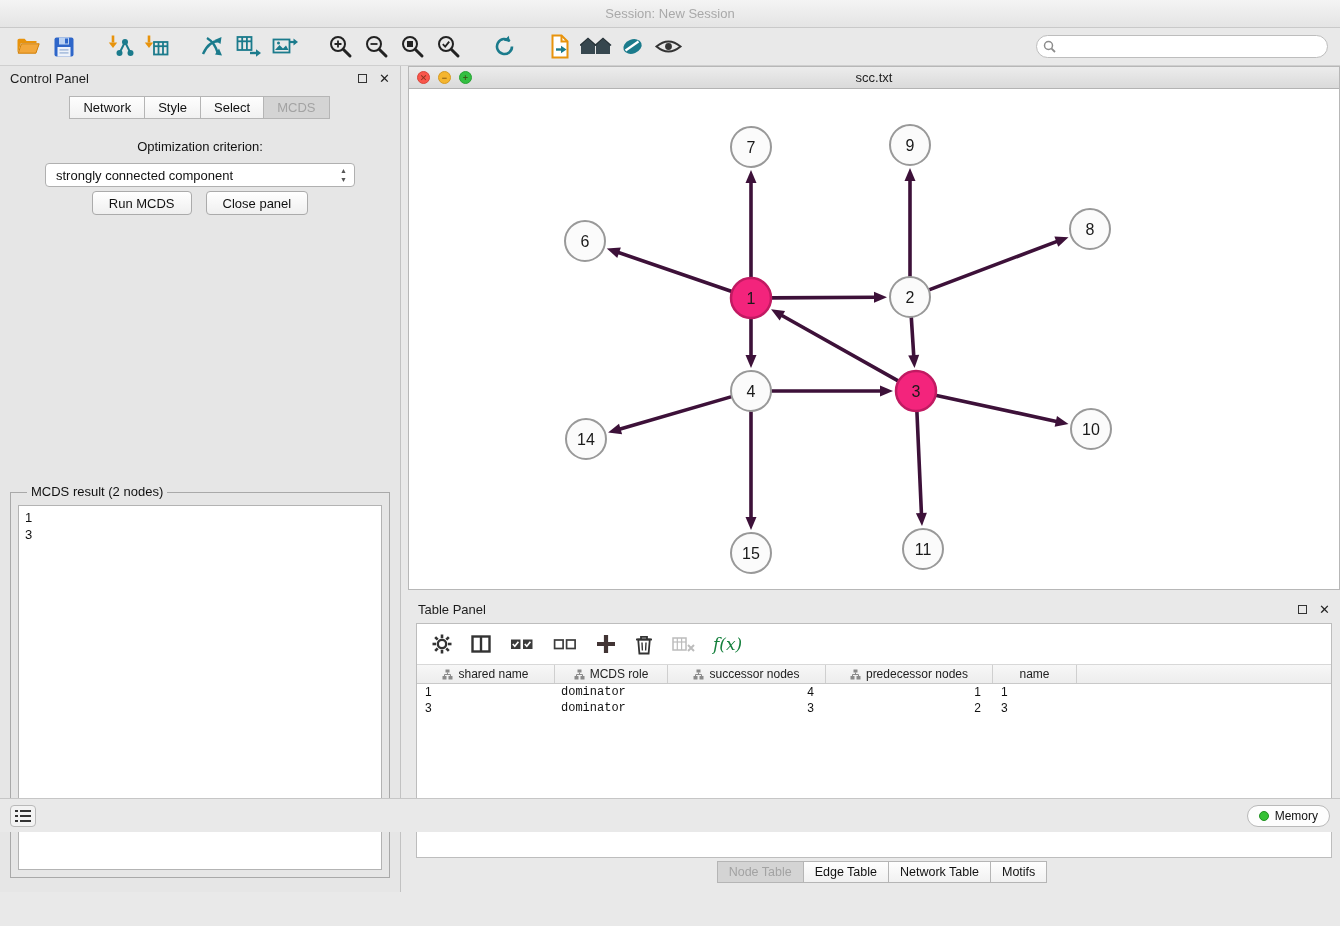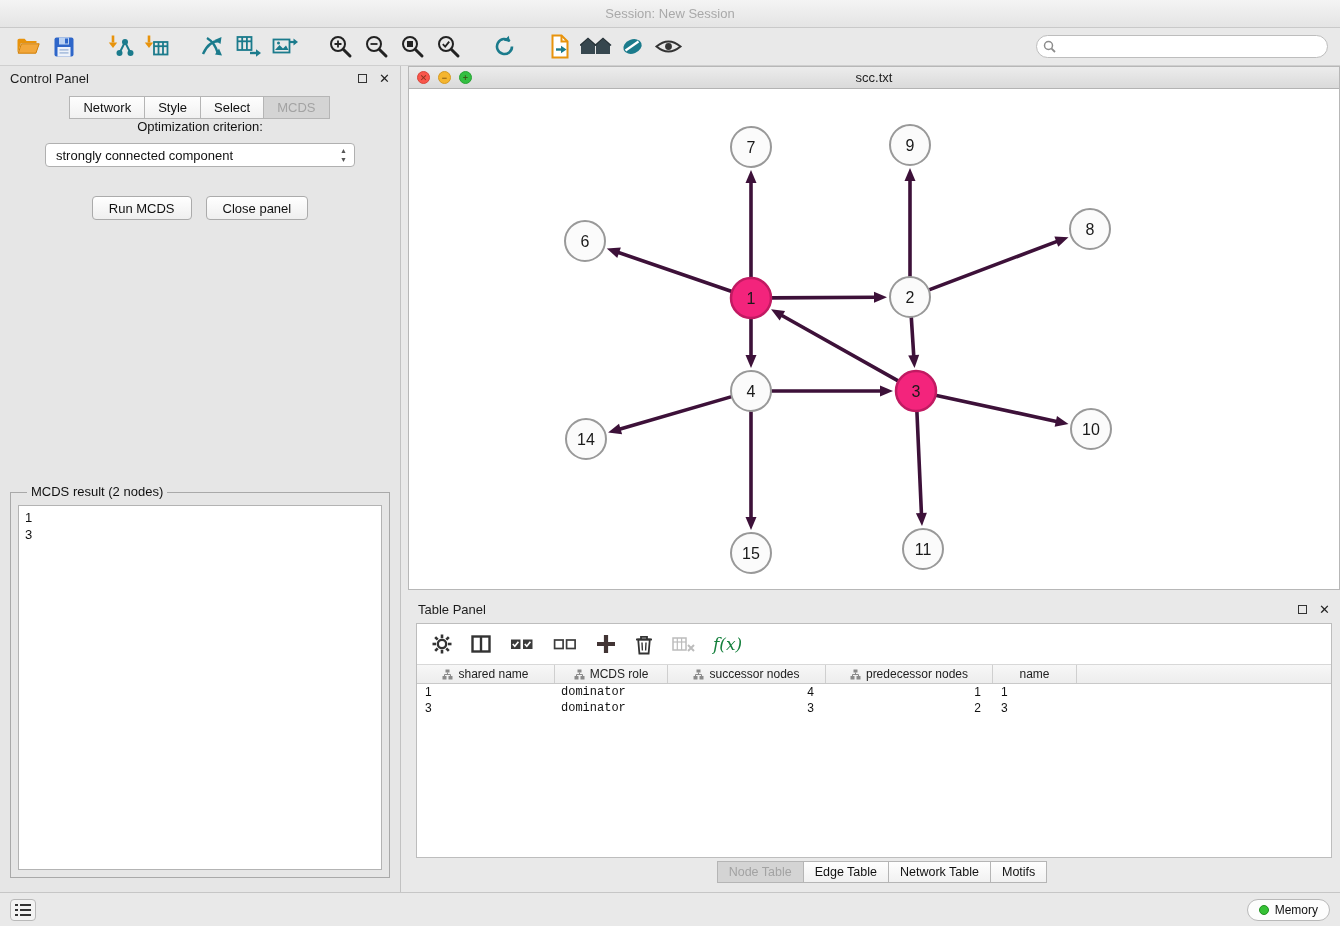--- a/index.html
+++ b/index.html
@@ -1,18 +1,18 @@
 <!DOCTYPE html>
 <html><head>
 <meta charset="utf-8">
 <style>
   * { margin:0; padding:0; box-sizing:border-box; }
   html,body { width:1340px; height:926px; overflow:hidden;
     font-family:"Liberation Sans","DejaVu Sans",sans-serif; background:#e9e9e9; }
-  .app { position:relative; width:1340px; height:926px; background:#e9e9e9; }
+  .app { position:relative; width:1340px; height:832px; background:#e9e9e9; }
 
   
   .titlebar { position:absolute; top:0; left:0; right:0; height:28px;
     background:linear-gradient(#f4f4f4,#e4e4e4); border-bottom:1px solid #c9c9c9;
     display:flex; align-items:center; justify-content:center;
     font-size:13px; color:#a9a9a9; }
 
   
   .toolbar { position:absolute; top:28px; left:0; right:0; height:38px;
     display:flex; align-items:center; gap:4px; padding:0 12px;
@@ -33,27 +33,27 @@
   .float-box { width:9px; height:9px; border:1.5px solid #333; display:inline-block; }
   .close-x { font-size:13px; font-weight:bold; color:#222; line-height:1; }
 
   
   .control-panel { position:absolute; top:66px; left:0; width:401px; height:826px;
     background:#e6e6e6; border-right:1px solid #c2c2c2; }
   .cp-tabs { display:flex; justify-content:center; margin-top:6px; }
   .tab { border:1px solid #b5b5b5; background:linear-gradient(#fefefe,#f1f1f1);
     font-size:13px; color:#111; padding:3px 13px; margin-left:-1px; cursor:default; }
   .tab.selected { background:#d4d4d4; color:#a3a3a3; }
-  .opt-label { text-align:center; font-size:13px; color:#111; }
+  .opt-label { text-align:center; font-size:13px; color:#111; margin-top:20px; }
   .dropdown { position:relative; margin:9px auto 0; width:310px; height:24px;
     background:#fff; border:1px solid #b0b0b0; border-radius:4px;
     display:flex; align-items:center; padding:0 26px 0 10px; font-size:13px; color:#111; }
   .dd-arrows { position:absolute; right:7px; top:2px; display:flex; flex-direction:column;
     line-height:9px; font-size:7px; color:#555; }
-  .btn-row { display:flex; justify-content:center; gap:14px; margin-top:29px; }
+  .btn-row { display:flex; justify-content:center; gap:14px; margin-top:4px; }
   .btn { height:24px; padding:0 16px; border:1px solid #ababab; border-radius:4px;
     background:linear-gradient(#ffffff,#efefef); font-size:13px; color:#111;
     display:flex; align-items:center; cursor:default; }
   .mcds-fieldset { position:absolute; left:10px; right:10px; top:426px; height:386px;
     border:1px solid #a9a9a9; }
   .mcds-legend { position:absolute; top:-9px; left:16px; background:#e6e6e6;
     padding:0 4px; font-size:13px; color:#111; }
   .mcds-result { position:absolute; left:7px; right:7px; top:12px; bottom:7px;
     background:#fff; border:1px solid #b3b3b3; padding:3px 6px;
     font-size:13px; color:#111; line-height:17px; overflow:hidden; }

